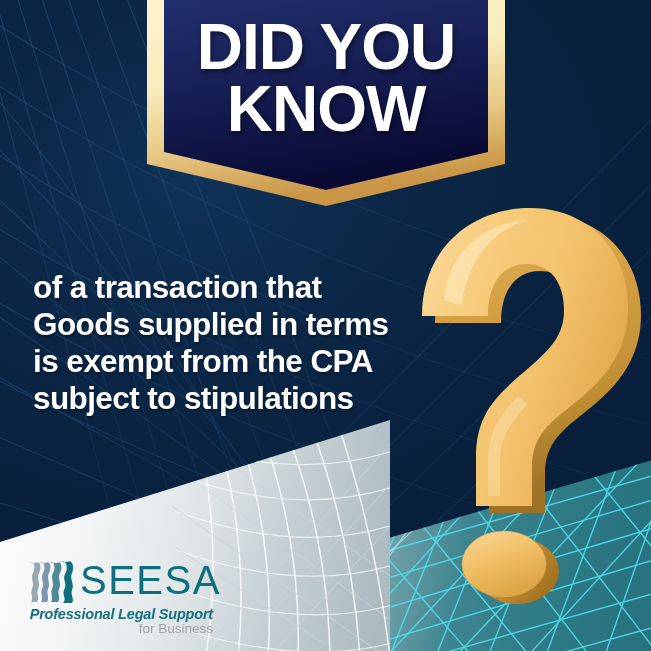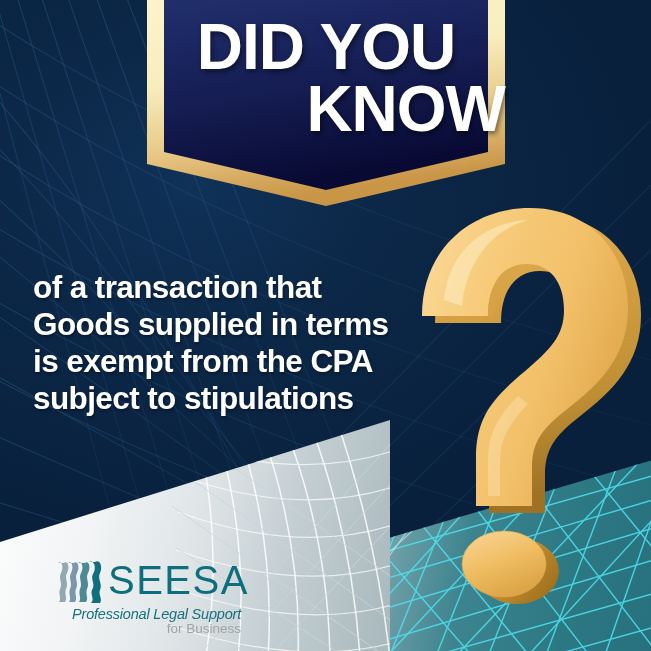--- a/index.html
+++ b/index.html
@@ -32,21 +32,21 @@
   
   .banner{position:absolute;left:147px;top:-6px;width:358px;height:215px;}
   .banner svg{width:100%;height:100%;display:block;}
   .banner-text{
     position:absolute;left:0;top:22px;width:100%;
     text-align:center;color:#ffffff;
     font-weight:bold;font-size:64px;line-height:.97;
     letter-spacing:-1px;
     text-shadow:2px 3px 5px rgba(0,0,0,.45);
   }
-  .banner-text .l2{display:block;text-align:right;}
+  .banner-text .l2{display:block;}
 
   
   .headline{
     position:absolute;left:33px;top:269px;width:400px;
     color:#ffffff;font-weight:bold;font-size:31.5px;line-height:1.175;
     letter-spacing:-.6px;
     text-shadow:1px 2px 3px rgba(0,0,0,.35);
   }
   .headline span{display:block;white-space:nowrap;}
 
@@ -57,31 +57,31 @@
   
   .band{
     position:absolute;left:0;top:420px;width:390px;height:231px;
     clip-path:polygon(0 122px, 390px 0px, 390px 231px, 0 231px);
     background:linear-gradient(103deg,#fdfdfd 0%,#f2f4f5 26%,#dfe5e7 50%,#c3ced2 72%,#a8b8bd 100%);
     overflow:hidden;
   }
   .band svg{position:absolute;inset:0;width:100%;height:100%;}
 
   
-  .logo{position:absolute;left:56px;top:558px;width:185px;height:72px;}
+  .logo{position:absolute;left:28px;top:558px;width:185px;height:72px;}
   .logo-row{display:flex;align-items:flex-start;}
   .logo-mark{width:47px;height:46px;flex:none;margin-top:1px;}
   .logo-mark svg{display:block;width:100%;height:100%;}
   .logo-word{
     margin-left:5px;color:#0d6f7e;font-weight:normal;
     font-size:40px;line-height:44px;letter-spacing:1.5px;
     font-family:"Liberation Sans","DejaVu Sans",sans-serif;
   }
   .logo-tag1{
-    margin-top:1px;color:#16707e;font-style:italic;font-weight:normal;
+    margin-top:1px;color:#16707e;font-style:italic;font-weight:bold;
     font-size:14.5px;letter-spacing:-.2px;text-align:right;width:185px;
   }
   .logo-tag2{
     color:#a3a3a3;font-weight:normal;
     font-size:13.5px;text-align:right;width:185px;margin-top:-1px;
   }
 </style>
 </head>
 <body>
 

